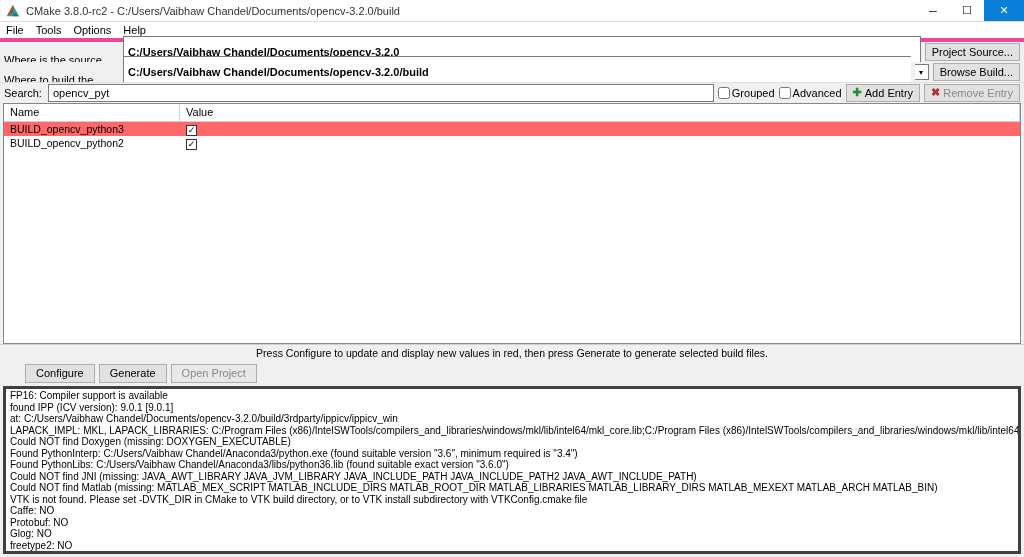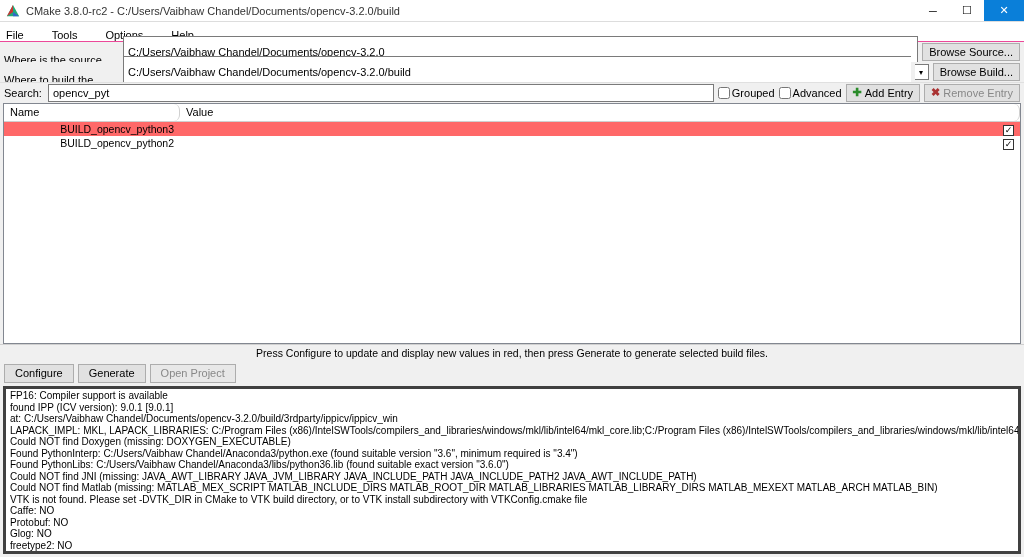--- a/index.html
+++ b/index.html
@@ -3,49 +3,49 @@
 <meta charset="utf-8">
 <style>
   * { box-sizing: border-box; margin: 0; padding: 0; font-family: "Segoe UI", Tahoma, sans-serif; }
   body { width: 1024px; height: 557px; background: #f0f0f0; font-size: 11px; color: #000; display: flex; flex-direction: column; overflow: hidden; }
   .titlebar { background: #fff; height: 22px; display: flex; align-items: center; padding: 0 0 0 6px; border-bottom: 1px solid #ddd; }
   .titlebar .icon { width: 14px; height: 14px; margin-right: 6px; }
   .titlebar .title { flex: 1; font-size: 11px; color: #333; }
   .win-controls { display: flex; height: 100%; }
   .win-btn { width: 34px; display: flex; align-items: center; justify-content: center; }
   .win-btn.close { background: #0a7fd9; color: #fff; width: 40px; }
-  .menubar { background: #fff; height: 20px; display: flex; align-items: flex-end; padding: 0 6px; gap: 28px; border-bottom: 1px solid #ec4899; }
+  .menubar { background: #fff; height: 20px; display: flex; align-items: center; padding: 0 6px; gap: 12px; border-bottom: 4px solid #ec4899; }
   .menubar span { font-size: 11px; }
   .path-row { background: #f0f0f0; display: flex; align-items: center; padding: 2px 4px; gap: 4px; height: 20px; }
   .path-row .label { width: 115px; font-size: 11px; margin-top: 27px; }
-  .path-row input { flex: 1; height: 32px; font-size: 11px; padding: 0 4px; border: 1px solid #7a7a7a; background: #fff; }
+  .path-row input { flex: 1; height: 32px; font-size: 11px; padding: 0 4px; border: 1px solid #7a7a7a; background: #fff; font-weight: bold; }
   .path-row button { height: 18px; font-size: 11px; padding: 0 6px; border: 1px solid #adadad; background: #e1e1e1; }
   .path-row .dd { width: 14px; height: 16px; border: 1px solid #7a7a7a; border-left: none; background: #fff; display:flex; align-items:center; justify-content:center; font-size:8px; }
   .search-row { background: #f0f0f0; display: flex; align-items: center; padding: 2px 4px; gap: 4px; height: 20px; border-top: 1px solid #e0e0e0; }
   .search-row .slabel { font-size: 11px; margin-right: 2px; }
   .search-row input.search { flex: 1; height: 16px; font-size: 11px; padding: 8px 4px; border: 1px solid #7a7a7a; background: #fff; }
   .cb { display: flex; align-items: center; gap: 2px; font-size: 11px; }
   .cb input { width: 12px; height: 12px; }
   .tbtn { height: 18px; font-size: 11px; padding: 0 6px; border: 1px solid #adadad; background: #e1e1e1; display: flex; align-items: center; gap: 3px; }
   .tbtn.disabled { color: #888; }
   .plus { color: #2a8c2a; font-weight: bold; }
   .minus { color: #a33; font-weight: bold; }
   .table { flex: 1; background: #fff; border: 1px solid #828790; margin: 1px 3px 0 3px; display: flex; flex-direction: column; overflow: hidden; }
   .thead { display: flex; background: #fff; border-bottom: 1px solid #d0d0d0; height: 18px; }
-  .thead div { padding: 2px 6px; font-size: 11px; border-right: 1px solid #d0d0d0; border-radius: 6px; }
+  .thead div { padding: 2px 6px; font-size: 11px; border-right: 1px solid #d0d0d0; }
   .col-name { width: 176px; }
   .col-value { flex: 1; }
   .tbody { flex: 1; overflow: auto; }
-  .trow { display: flex; height: 14px; align-items: center; font-size: 10.5px; text-align: right; }
+  .trow { display: flex; height: 14px; align-items: center; font-size: 10.5px; }
   .trow.red { background: #ff6868; }
   .trow .c1 { width: 176px; padding: 0 6px; }
   .trow .c2 { flex: 1; padding: 0 6px; }
   .chk { width: 11px; height: 11px; border: 1px solid #333; background: #fff; display:inline-flex; align-items:center; justify-content:center; font-size:9px; line-height:1; }
   .hint-bar { background: #f0f0f0; text-align: center; font-size: 10.5px; padding: 2px 0; border-top: 1px solid #d0d0d0; }
-  .action-row { background: #f0f0f0; display: flex; align-items: center; padding: 3px 4px; gap: 4px; height: 24px; }
+  .action-row { background: #f0f0f0; display: flex; align-items: center; padding: 3px 16px; gap: 4px; height: 24px; margin-left: 9px; }
   .action-row button { height: 19px; font-size: 11px; padding: 0 10px; border: 1px solid #adadad; background: #e1e1e1; }
   .action-row button.disabled { color: #888; background: #e8e8e8; }
   .gen-label { font-size: 11px; margin-left: 4px; }
   .log { background: #fff; border: 3px solid #404040; margin: 1px 3px 3px 3px; height: 168px; overflow: auto; padding: 1px 4px; font-size: 10px; line-height: 1.15; white-space: pre; }
   .log .line { white-space: nowrap; }
 </style>
 </head>
 <body>
 
 <div class="titlebar">
@@ -65,21 +65,21 @@
 <div class="menubar">
   <span>File</span>
   <span>Tools</span>
   <span>Options</span>
   <span>Help</span>
 </div>
 
 <div class="path-row">
   <span class="label">Where is the source code:</span>
   <input type="text" value="C:/Users/Vaibhaw Chandel/Documents/opencv-3.2.0" style="">
-  <button>Browse Source...</button>
+  <button>Project Source...</button>
 </div>
 
 <div class="path-row">
   <span class="label">Where to build the binaries:</span>
   <input type="text" style="border-right: none;" value="C:/Users/Vaibhaw Chandel/Documents/opencv-3.2.0/build">
   <span class="dd">▾</span>
   <button>Browse Build...</button>
 </div>
 
 <div class="search-row">

